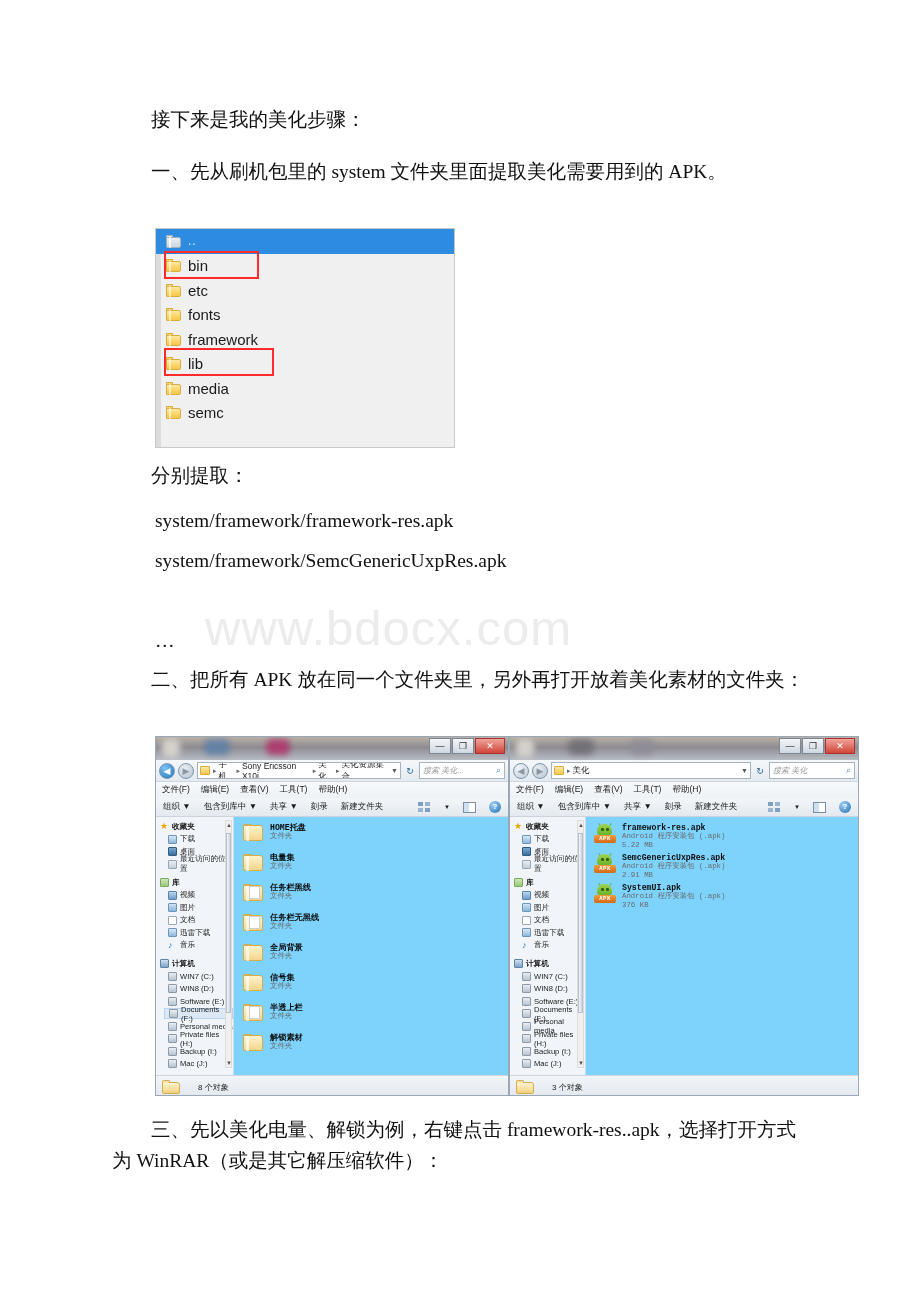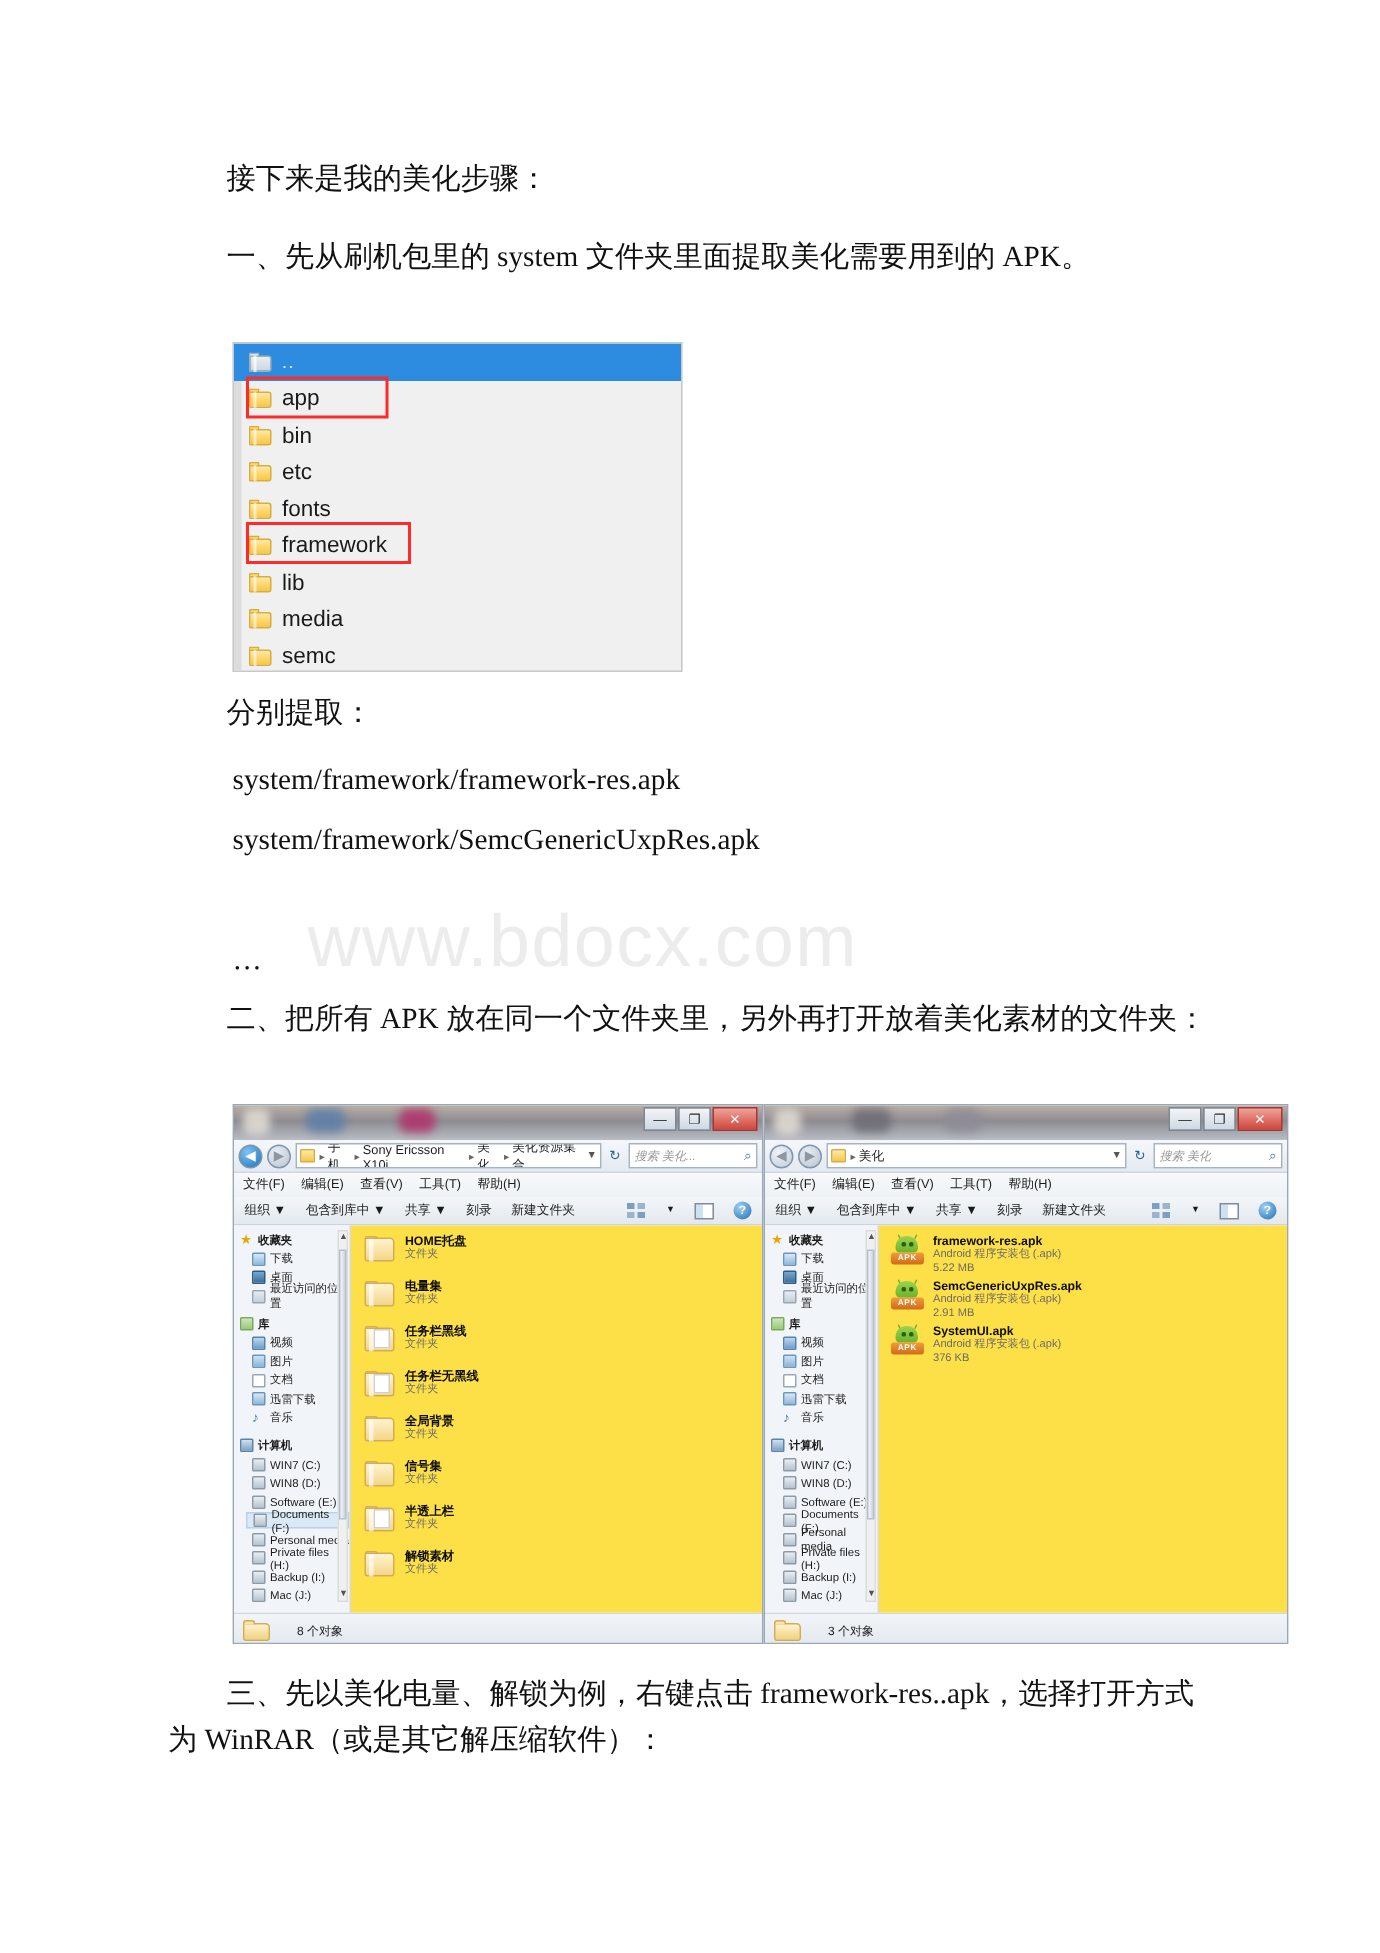--- a/index.html
+++ b/index.html
@@ -212,21 +212,21 @@
     position:absolute; left:0; top:12px; width:5px; height:180px;
     background:linear-gradient(90deg,#f4f8fb,#c8d3dd); border:1px solid #b4c0cb;
   }
   .navscroll .arrU, .navscroll .arrD {
     position:absolute; left:0; width:5px; height:8px; font-size:6px;
     text-align:center; color:#555; line-height:8px;
   }
   .navscroll .arrU { top:0; }
   .navscroll .arrD { bottom:0; }
 
-  .filepane { flex:1; background:#fde047; padding:6px 0 0 8px; position:relative; overflow:hidden; }
+  .filepane { flex:1; background:#7dd3fc; padding:6px 0 0 8px; position:relative; overflow:hidden;font-family:Liberation Mono, monospace; }
   .fitem { display:flex; align-items:flex-start; gap:6px; height:30px; }
   .fitem .txt { line-height:1.15; }
   .fitem .n { font-size:8.2px; color:#0d0d0d; font-weight:bold; }
   .fitem .t { font-size:7.4px; color:#6a6a6a; }
   .fitem .s { font-size:7.4px; color:#6a6a6a; }
   .bigfolder {
     width:22px;height:19px;flex:none;position:relative;margin-top:1px;
   }
   .bigfolder .bk {
     position:absolute;left:1px;top:1px;width:20px;height:16px;
@@ -295,28 +295,20 @@
   <div class="shot1">
     <div class="shot1-leftbar"></div>
     <div class="shot1-list" id="folder-list">
         <div class="f-row sel">
           <span class="f-ico up">
             <span class="tab"></span>
             <span class="body"></span>
             <span class="spine"></span>
           </span>
           <span class="f-name">..</span>
-        </div>
-        <div class="f-row">
-          <span class="f-ico">
-            <span class="tab"></span>
-            <span class="body"></span>
-            <span class="spine"></span>
-          </span>
-          <span class="f-name">app</span>
         </div>
         <div class="f-row">
           <span class="f-ico">
             <span class="tab"></span>
             <span class="body"></span>
             <span class="spine"></span>
           </span>
           <span class="f-name">bin</span>
         </div>
         <div class="f-row">

